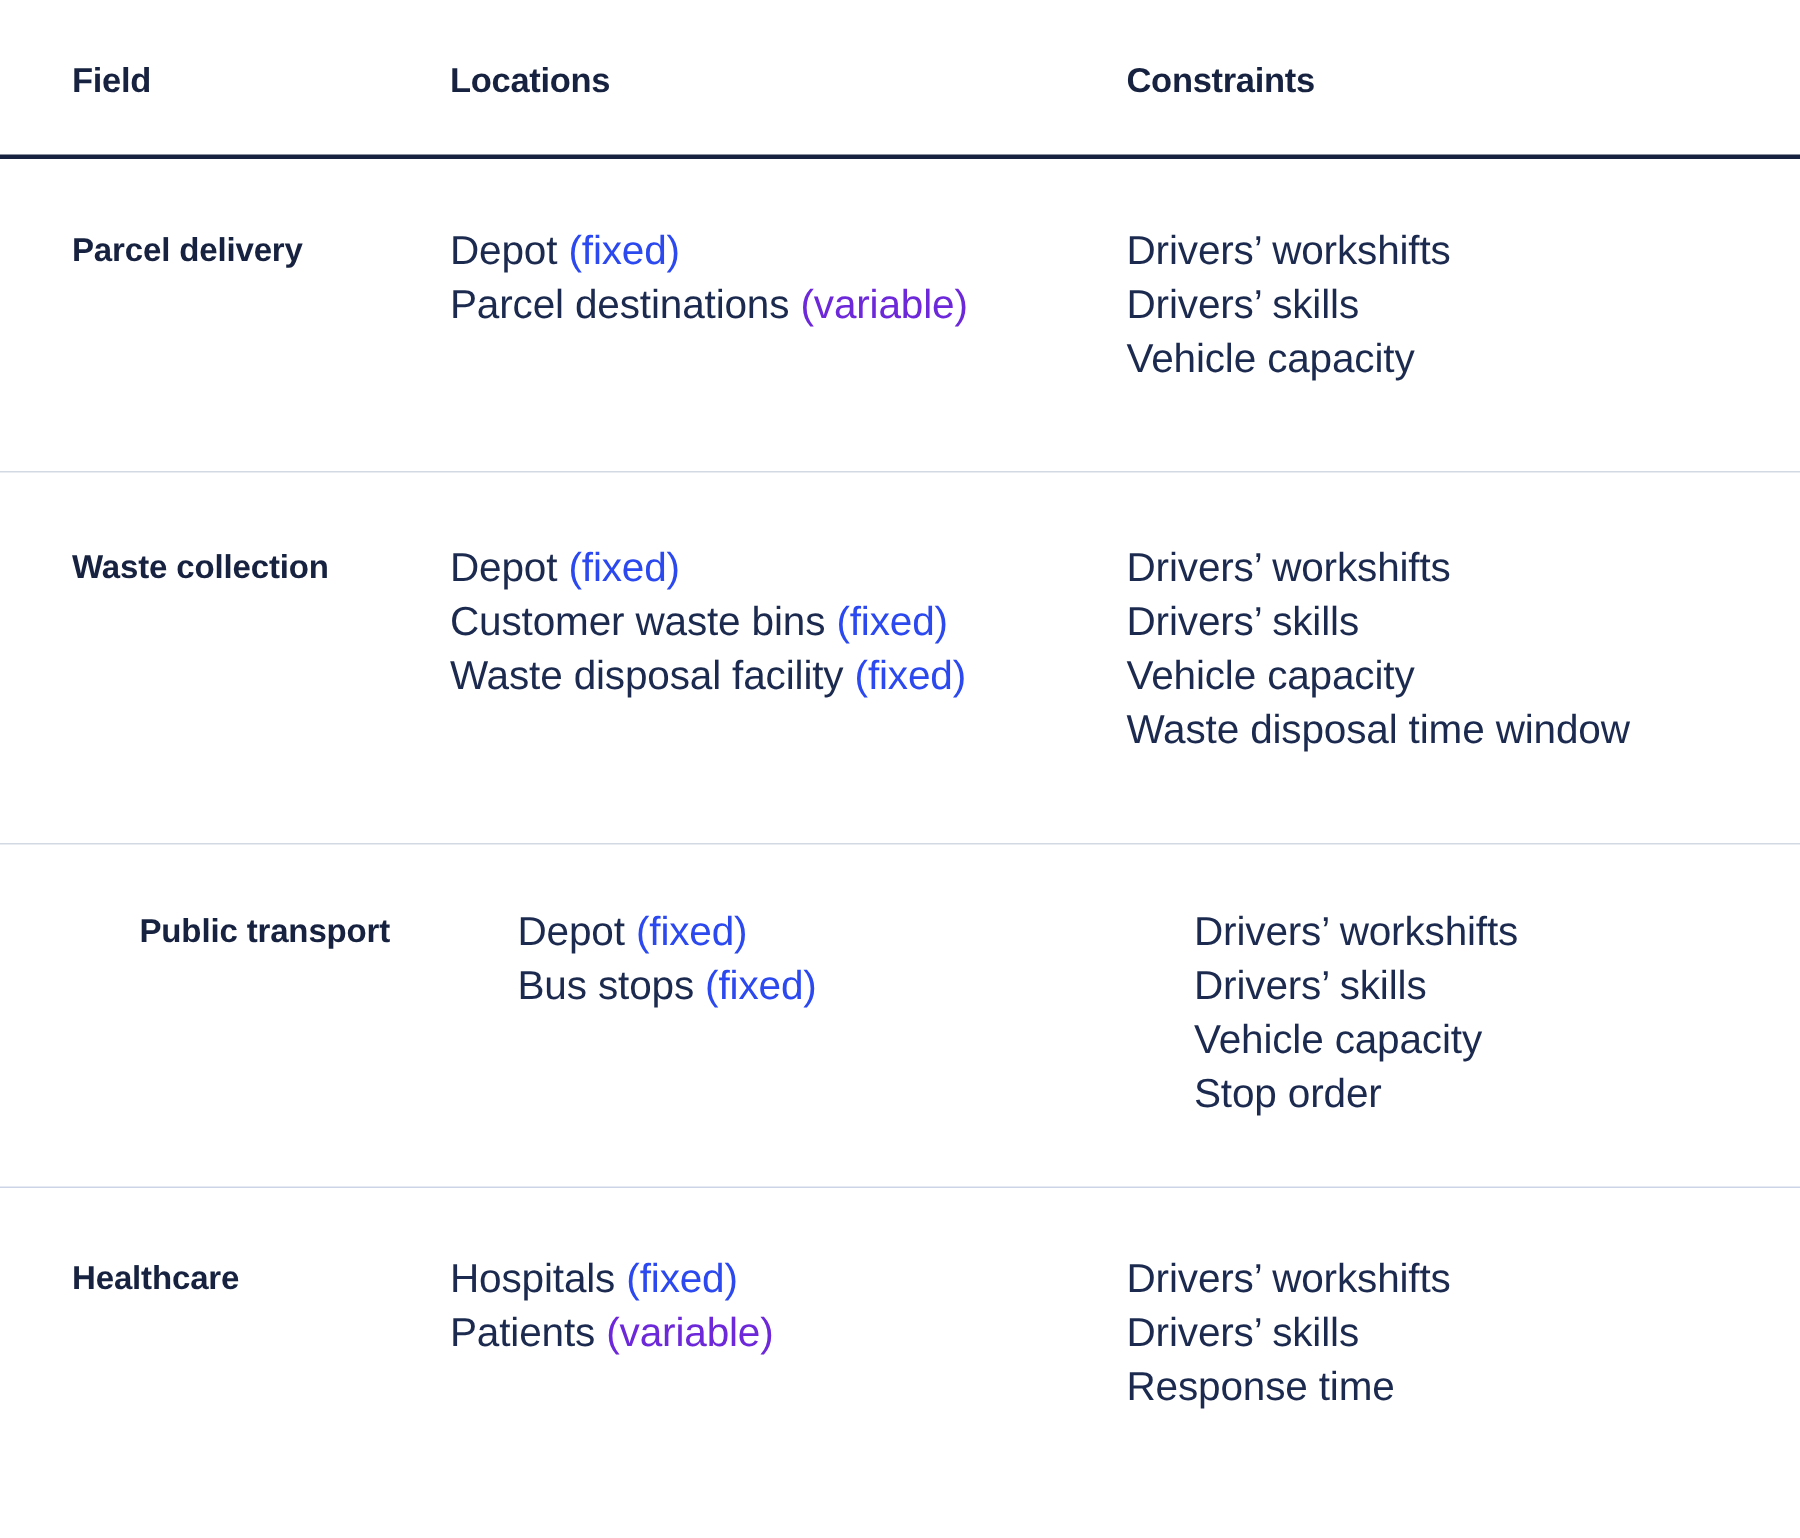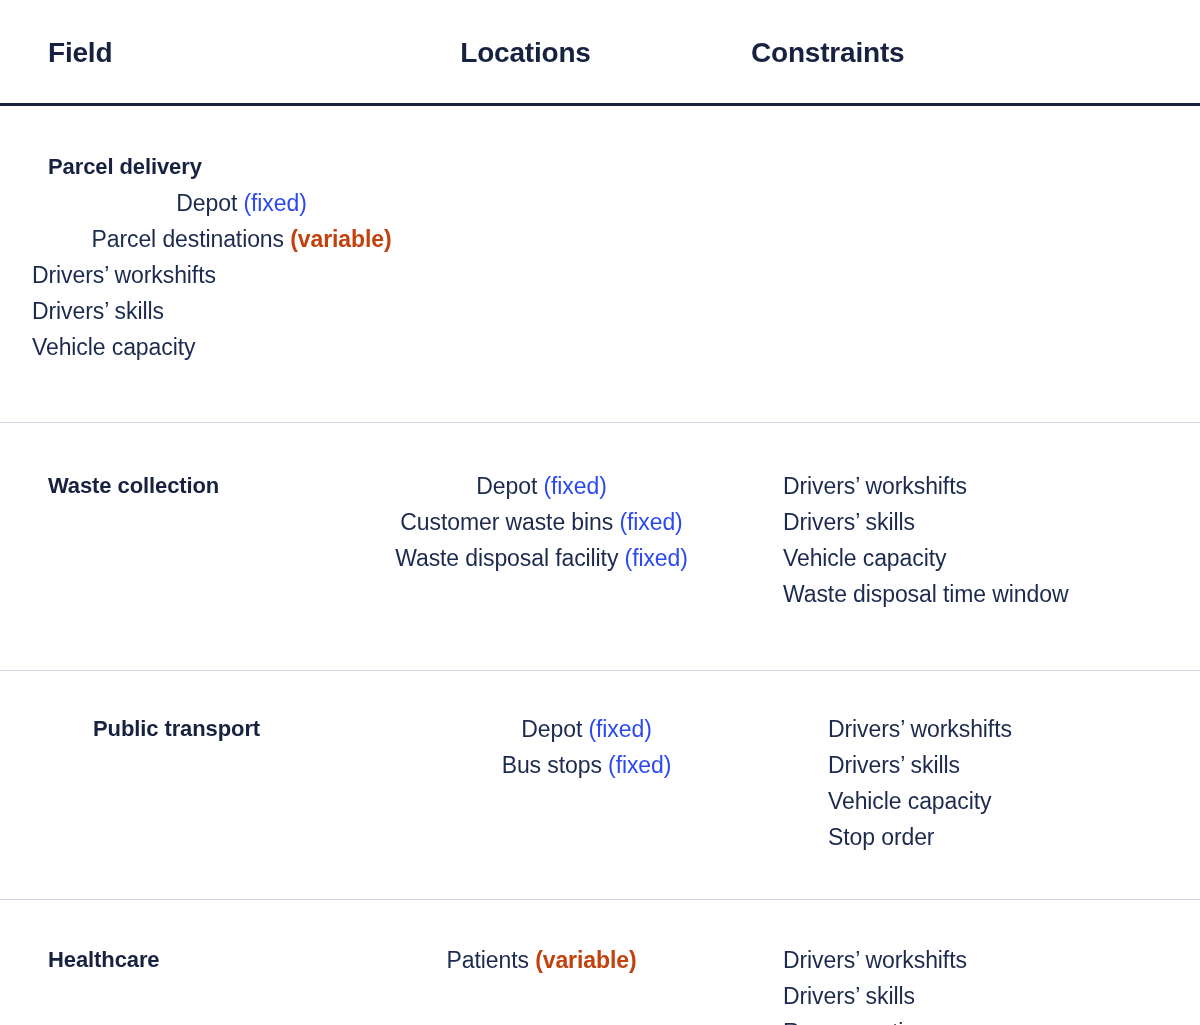--- a/index.html
+++ b/index.html
@@ -24,28 +24,28 @@
   .thead {
     position: relative;
     height: 103px;
     box-sizing: border-box;
   }
   .thead .row-inner {
     display: flex;
     padding-top: 36px;
   }
   .th {
-    font-size: 28px;
+    font-size: 23px;
     font-weight: bold;
     letter-spacing: -0.2px;
     color: #16223f;
     line-height: 34px;
   }
   .col-field   { width: 300px; padding-left: 48px; box-sizing: border-box; }
-  .col-loc     { width: 451px; box-sizing: border-box; text-align: center; }
+  .col-loc     { width: 451px; box-sizing: border-box; }
   .col-constr  { width: 401px; box-sizing: border-box; }
 
   .header-rule {
     height: 3px;
     background: #16223f;
     width: 1200px;
   }
 
   
   .trow {
@@ -66,33 +66,32 @@
 
   .field-label {
     font-size: 22px;
     font-weight: bold;
     color: #16223f;
     line-height: 36px;
     letter-spacing: -0.1px;
   }
 
   .lines {
-    font-size: 23px;
+    font-size: 27px;
     line-height: 36px;
     color: #1b2a4e;
     letter-spacing: -0.1px;
-    margin-left: 32px;
   }
   .lines .line { white-space: nowrap; }
 
   .tag-fixed    { color: #2b49ef; }
-  .tag-variable { color: #c2410c; font-weight: bold; }
+  .tag-variable { color: #6d28d9; }
 
   
-  .trow.r1 { padding-top: 43px; padding-bottom: 57px; flex-direction: column; }
+  .trow.r1 { padding-top: 43px; padding-bottom: 57px; }
   .trow.r2 { padding-top: 45px; padding-bottom: 58px; }
   .trow.r3 { padding-top: 40px; padding-bottom: 44px; padding-left: 45px; }
   .trow.r4 { padding-top: 42px; padding-bottom: 40px; }
 
   .trow .col-field { padding-left: 48px; }
 </style>
 </head>
 <body>
 
 <div class="table">
@@ -190,20 +189,24 @@
   </div>
   <div class="row-sep blueish"></div>
 
   <div class="trow r4">
     <div class="cell col-field">
       <div class="field-label">Healthcare</div>
     </div>
     <div class="cell col-loc">
       <div class="lines">
         <div class="line">
+          <span>Hospitals</span>
+          <span class="tag-fixed">(fixed)</span>
+        </div>
+        <div class="line">
           <span>Patients</span>
           <span class="tag-variable">(variable)</span>
         </div>
       </div>
     </div>
     <div class="cell col-constr">
       <div class="lines">
         <div class="line">Drivers’ workshifts</div>
         <div class="line">Drivers’ skills</div>
         <div class="line">Response time</div>

